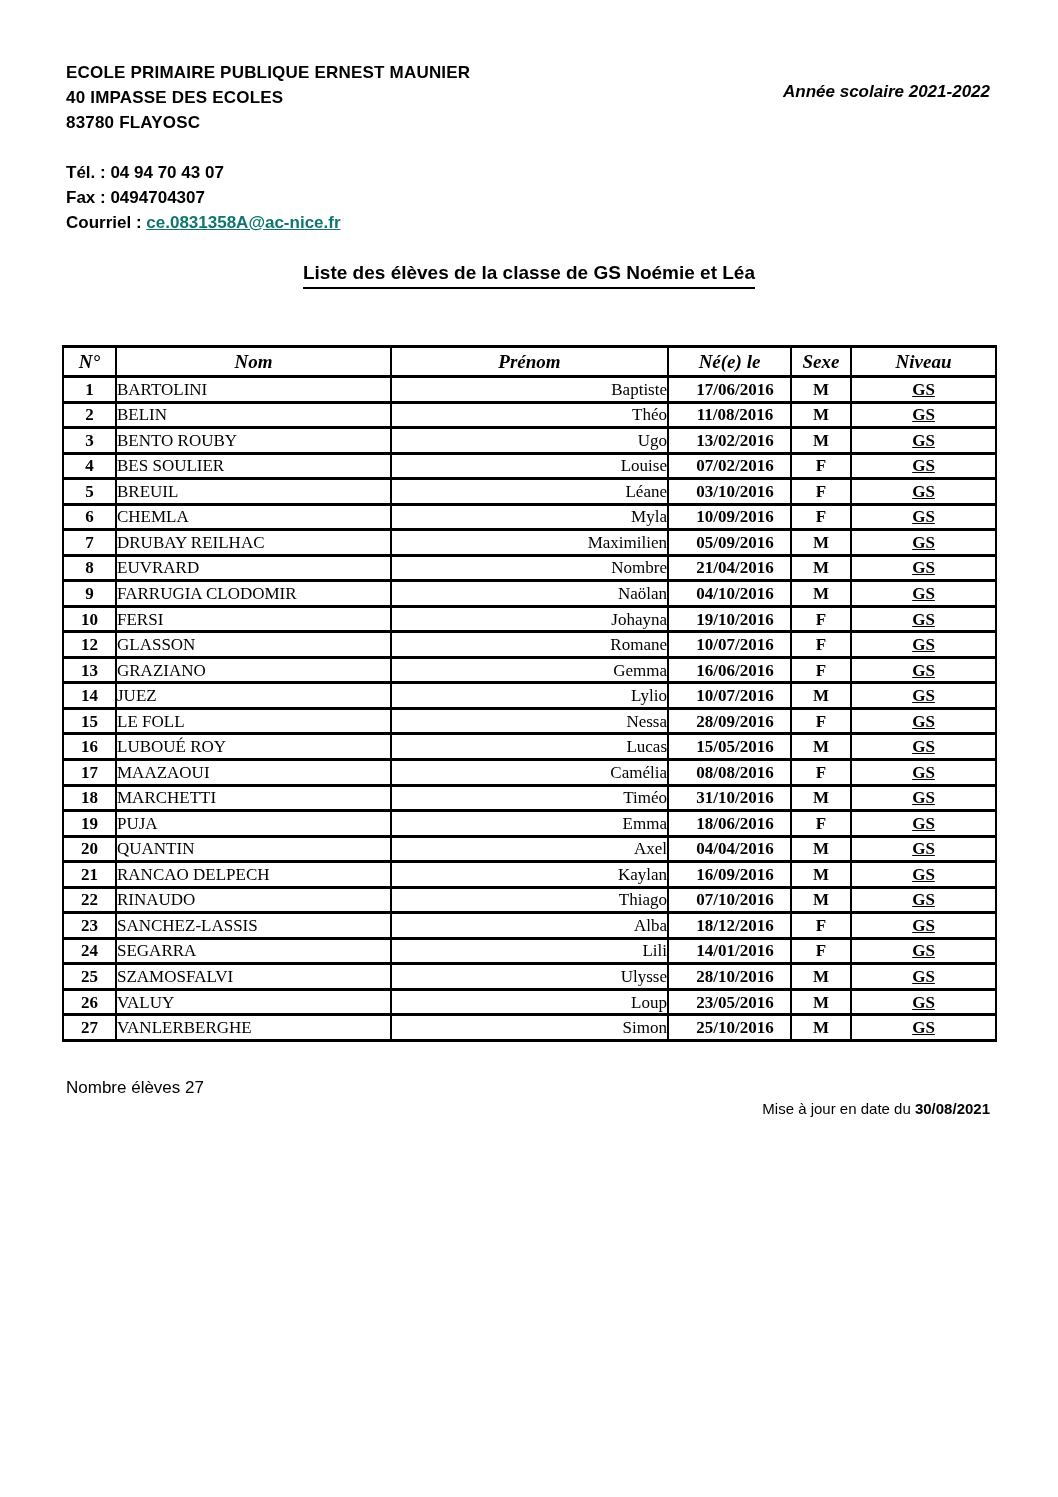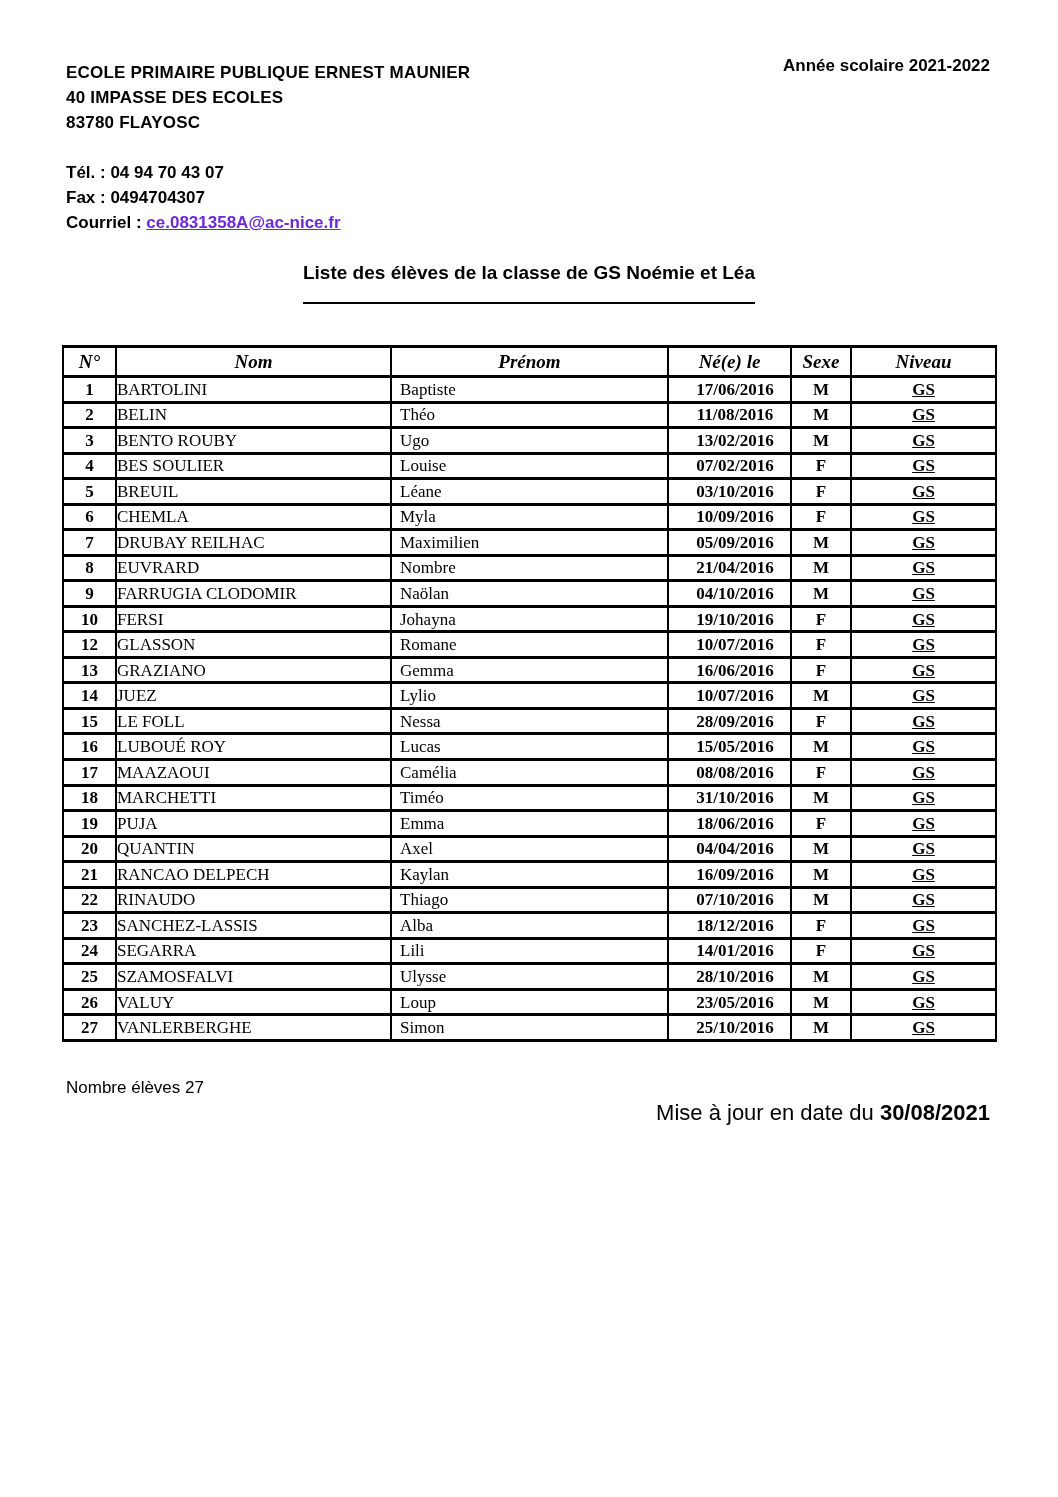--- a/index.html
+++ b/index.html
@@ -12,38 +12,38 @@
     overflow: hidden;
   }
   .page { position: absolute; inset: 0; background: #ffffff; }
 
   .school-block {
     position: absolute; left: 66px; top: 60px;
     font-size: 17px; font-weight: bold; line-height: 25px;
     letter-spacing: 0.2px;
   }
   .annee-scolaire {
-    position: absolute; right: 68px; top: 56px;
-    font-size: 17px; font-weight: bold; 
+    position: absolute; right: 68px; top: 82px;
+    font-size: 17px; font-weight: bold; font-style: italic;
   }
   .contact-block {
     position: absolute; left: 66px; top: 160px;
     font-size: 17px; font-weight: bold; line-height: 25px;
   }
   .email-link { text-decoration: underline; cursor: pointer; }
 
   .doc-title {
     position: absolute; left: 0; top: 262px; width: 100%;
     text-align: center;
   }
   .doc-title span {
     display: inline-block;
     font-size: 19px; font-weight: bold;
     border-bottom: 2px solid #000;
-    padding-bottom: 18px;
+    padding-bottom: 3px;
   }
 
   .table-wrap { position: absolute; left: 62px; top: 345px; }
   table.students {
     width: 933px; height: 697px;
     border-collapse: collapse; table-layout: fixed;
     font-family: "Liberation Serif", serif;
   }
   table.students th, table.students td {
     border-left: 2px solid #000; border-right: 2px solid #000;
@@ -52,53 +52,53 @@
     vertical-align: middle;
   }
   table.students th {
     height: 30px;
     font-size: 19px; font-weight: bold; font-style: italic;
     text-align: center;
   }
   table.students td { font-size: 17px; line-height: 1; }
   td.col-num    { text-align: center; font-weight: bold; }
   td.col-nom    { text-align: left; }
-  td.col-prenom { text-align: left; padding-left: 8px; }
+  td.col-prenom { text-align: right; padding-left: 8px; }
   td.col-date   { text-align: center; font-weight: bold; padding-left: 11px; }
   td.col-sexe   { text-align: center; font-weight: bold; }
   td.col-niveau { text-align: center; font-weight: bold; text-decoration: underline; }
 
   .footer-count {
     position: absolute; left: 66px; top: 1078px;
     font-size: 17px;
   }
   .footer-update {
     position: absolute; right: 68px; top: 1100px;
-    font-size: 22px;
+    font-size: 15px;
   }
   .footer-update b { font-weight: bold; }
 </style>
 </head>
 <body>
 
 <div class="page">
 
   <div class="school-block">
     <div>ECOLE PRIMAIRE PUBLIQUE ERNEST MAUNIER</div>
     <div>40 IMPASSE DES ECOLES</div>
     <div>83780 FLAYOSC</div>
   </div>
 
   <div class="annee-scolaire">Année scolaire 2021-2022</div>
 
   <div class="contact-block">
     <div>Tél. : 04 94 70 43 07</div>
     <div>Fax : 0494704307</div>
     <div>
-      <span>Courriel : </span><a class="email-link" href="#" style="color: #6d28d9;">ce.0831358A@ac-nice.fr</a>
+      <span>Courriel : </span><a class="email-link" href="#" style="color: #0f766e;">ce.0831358A@ac-nice.fr</a>
     </div>
   </div>
 
   <div class="doc-title">
     <span>Liste des élèves de la classe de GS Noémie et Léa</span>
   </div>
 
   <div class="table-wrap">
     <table class="students">
       <colgroup>

